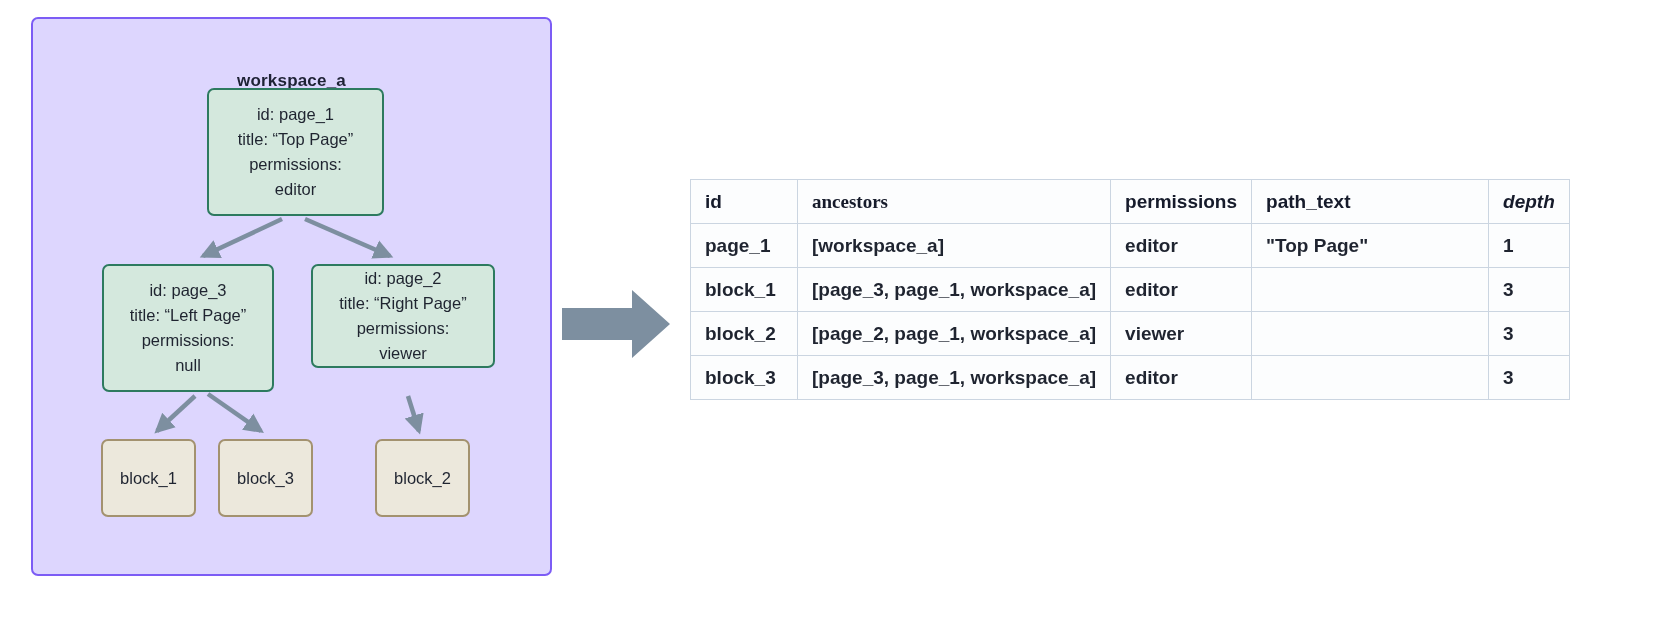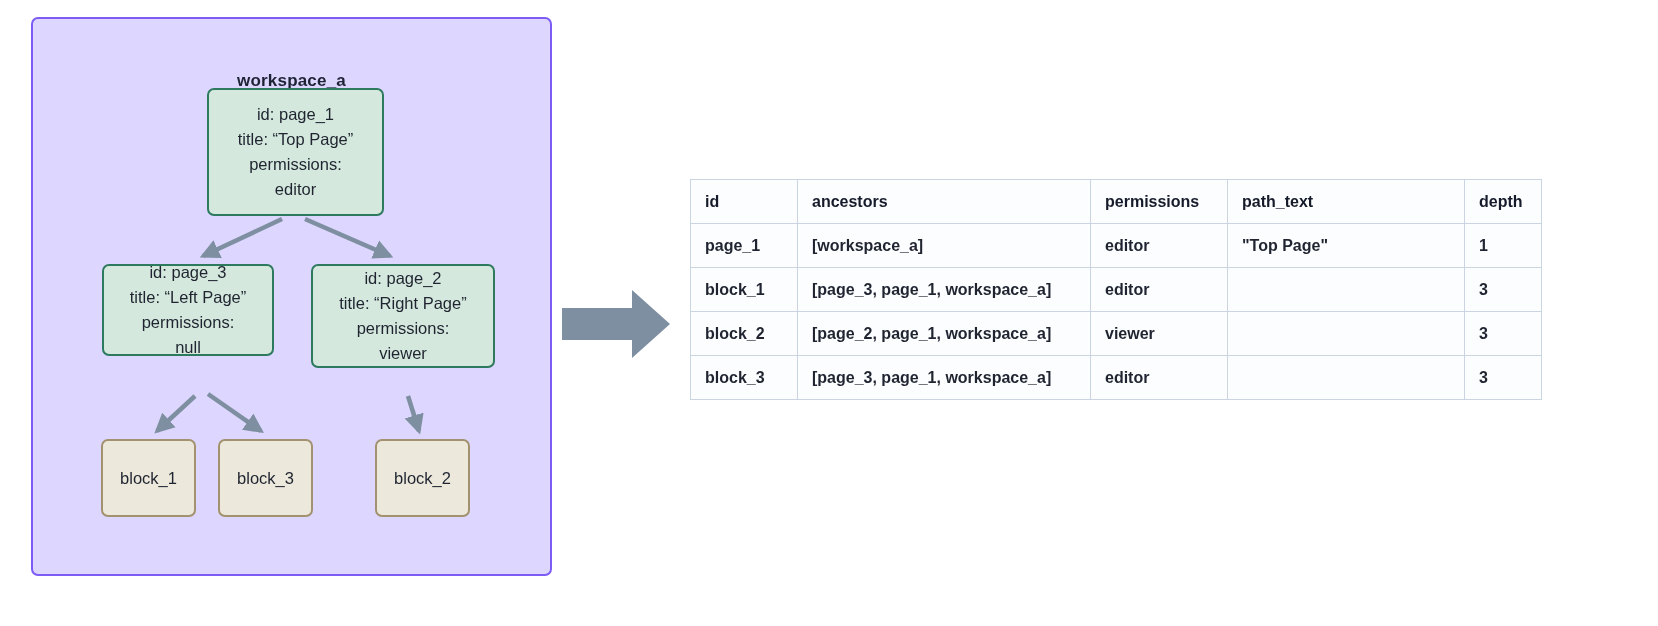--- a/index.html
+++ b/index.html
@@ -71,21 +71,21 @@
   .block-node {
     background: #ece8dc;
     border: 2px solid #a3926f;
     color: #1f2430;
     font-size: 16.5px;
   }
 
   .node-line { display: block; white-space: nowrap; }
 
   #node-page-1 { left: 207px; top: 88px;  width: 177px; height: 128px; }
-  #node-page-3 { left: 102px; top: 264px; width: 172px; height: 92px; }
+  #node-page-3 { left: 102px; top: 264px; width: 172px; height: 128px; }
   #node-page-2 { left: 311px; top: 264px; width: 184px; height: 104px; }
 
   #node-block-1 { left: 101px; top: 439px; width: 95px;  height: 78px; }
   #node-block-3 { left: 218px; top: 439px; width: 95px;  height: 78px; }
   #node-block-2 { left: 375px; top: 439px; width: 95px;  height: 78px; }
 
   #edges-svg {
     position: absolute;
     left: 0; top: 0;
     width: 600px; height: 626px;
@@ -103,44 +103,44 @@
 
   
   #table-panel {
     position: absolute;
     left: 690px;
     top: 179px;
     }
 
   table.result-table {
     border-collapse: collapse;
-    font-size: 16px;
+    font-size: 19px;
     color: #1f2430;
     background: #fcfdfe;
   }
   table.result-table th,
   table.result-table td {
     border: 1px solid #cbd5e1;
     text-align: left;
     padding: 10px 14px;
     font-weight: bold;
     white-space: nowrap;
     vertical-align: middle;
     height: 23px;
   }
   table.result-table th {
     font-weight: bold;
     color: #161b2b;
     background: #fcfdfe;
   }
   .col-id       { width: 78px; }
-  .col-anc      { width: 264px; }
+  .col-anc      { width: 264px; font-family: Liberation Serif, serif; }
   .col-perm     { width: 108px; }
   .col-path     { width: 208px; }
-  .col-depth    { width: 48px; }
+  .col-depth    { width: 48px; font-style: italic; }
 </style>
 </head>
 <body>
 
 <div id="diagram-panel">
 
   <div id="workspace-container">
     <div id="workspace-title">workspace_a</div>
   </div>
 

